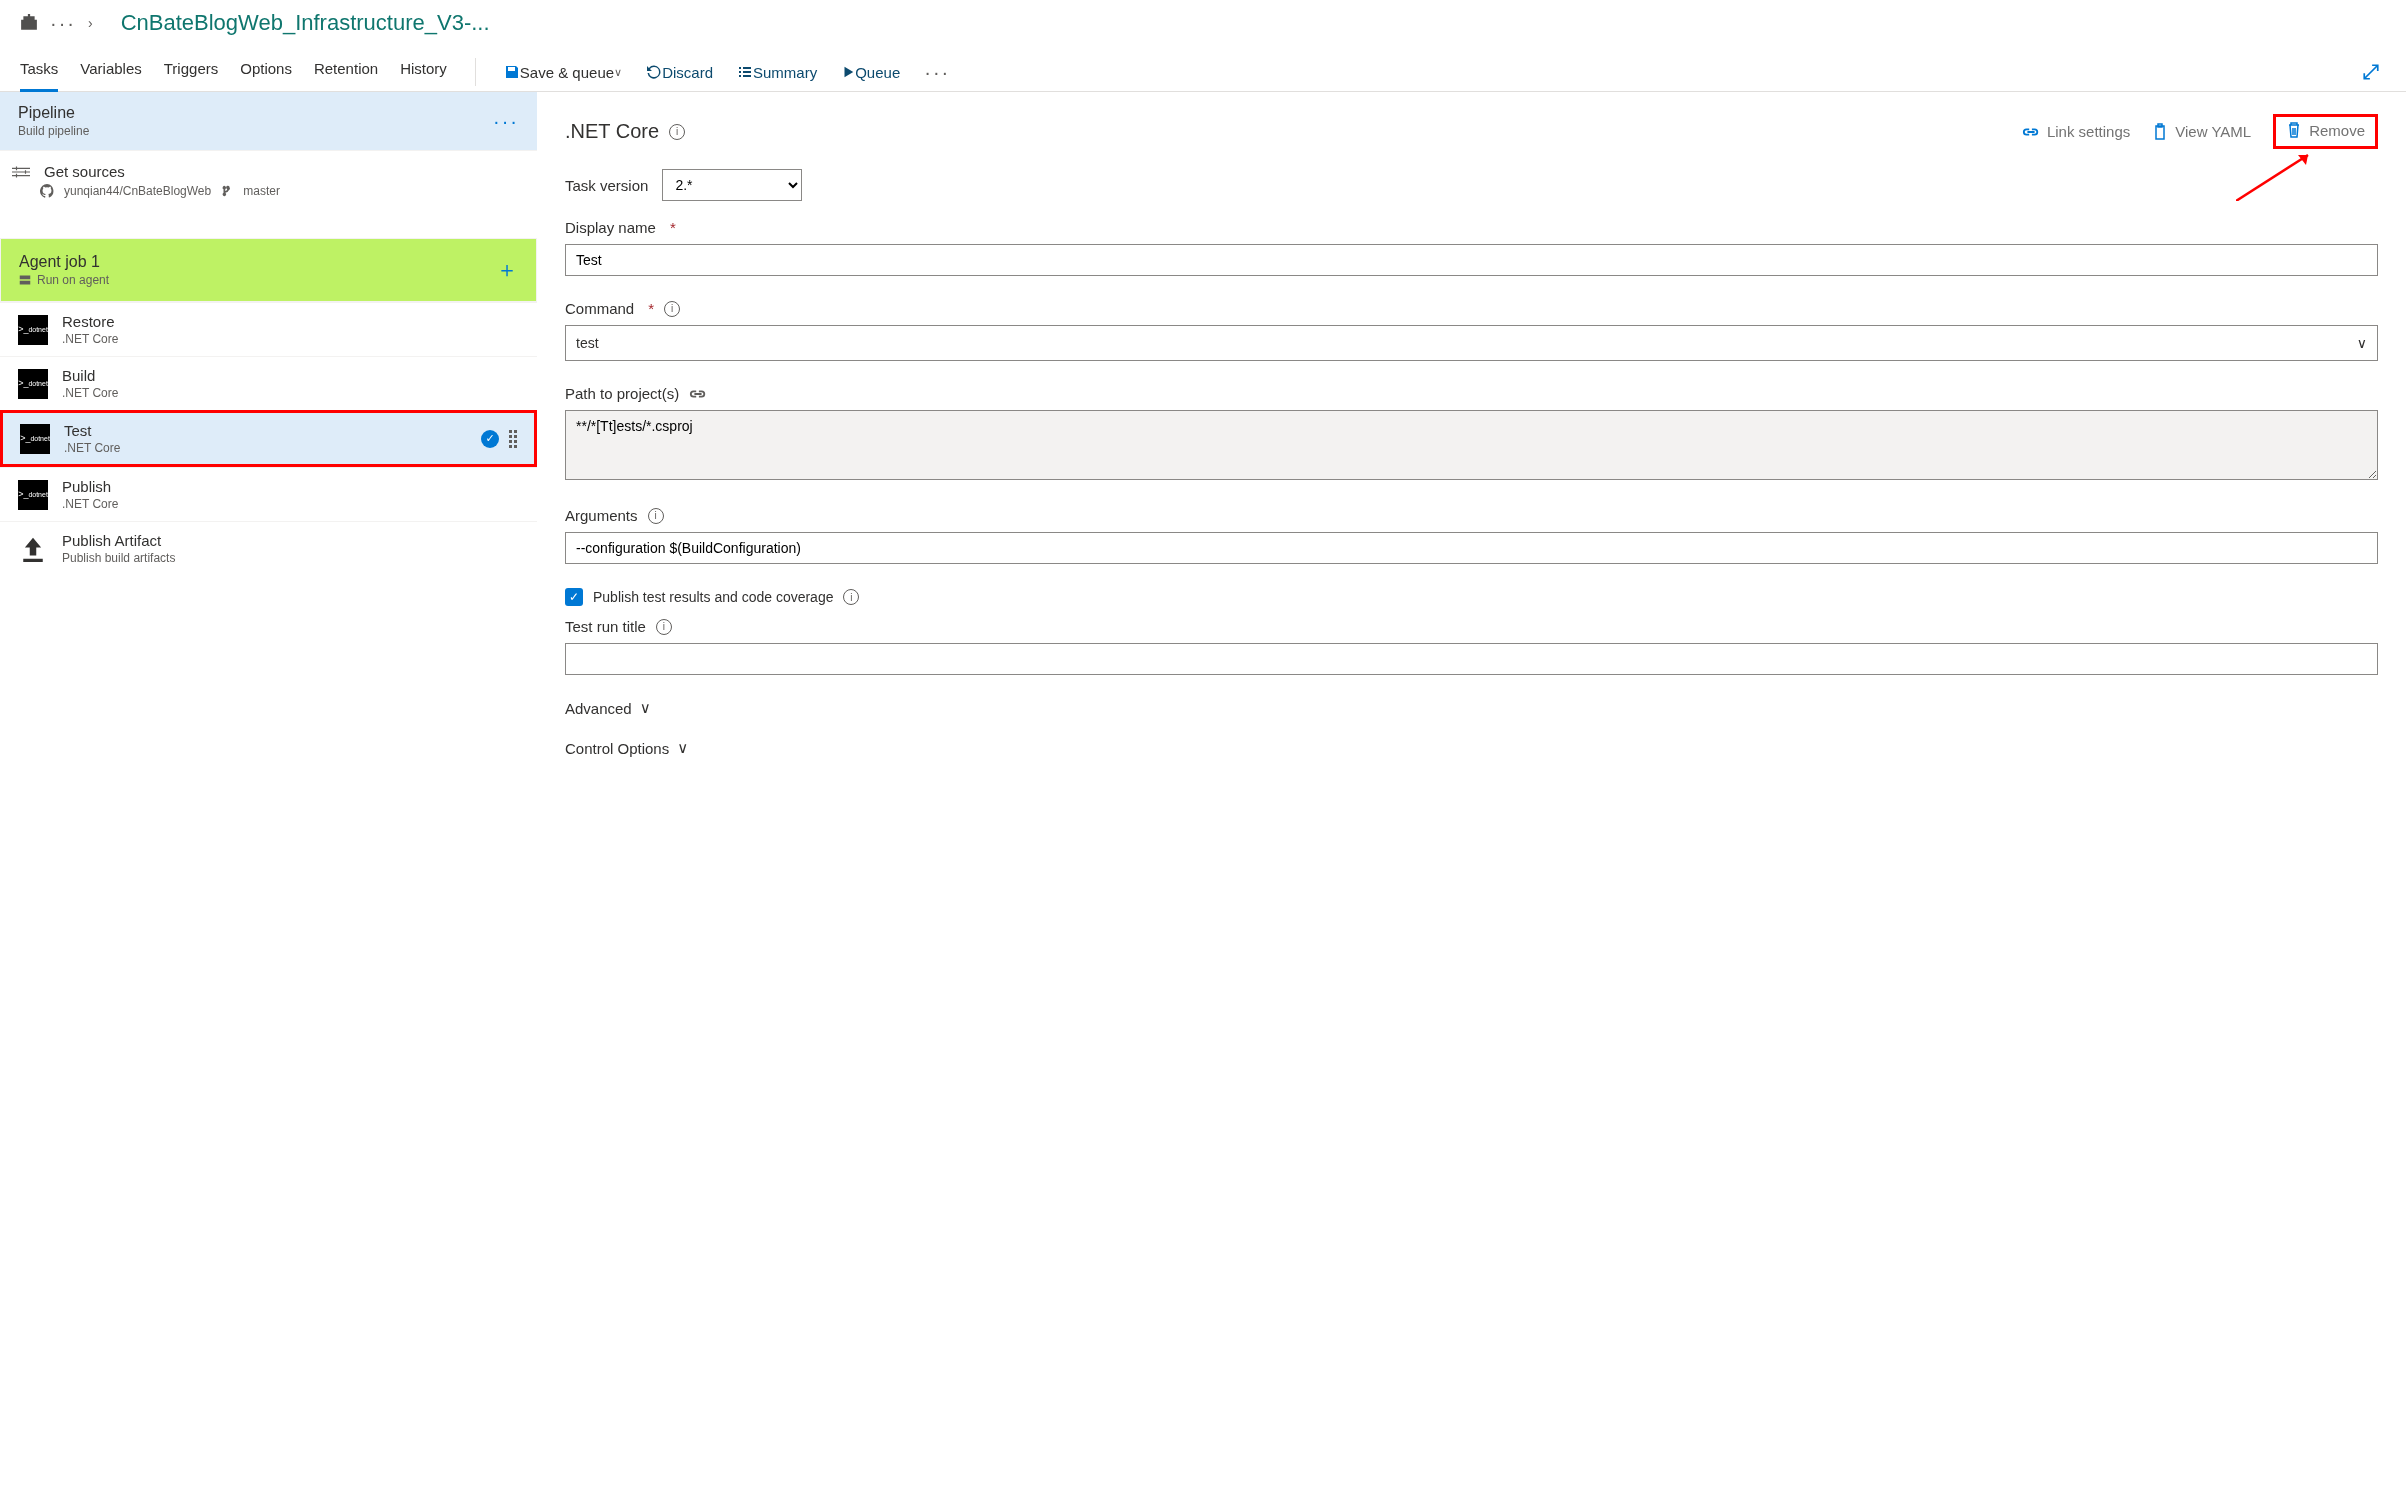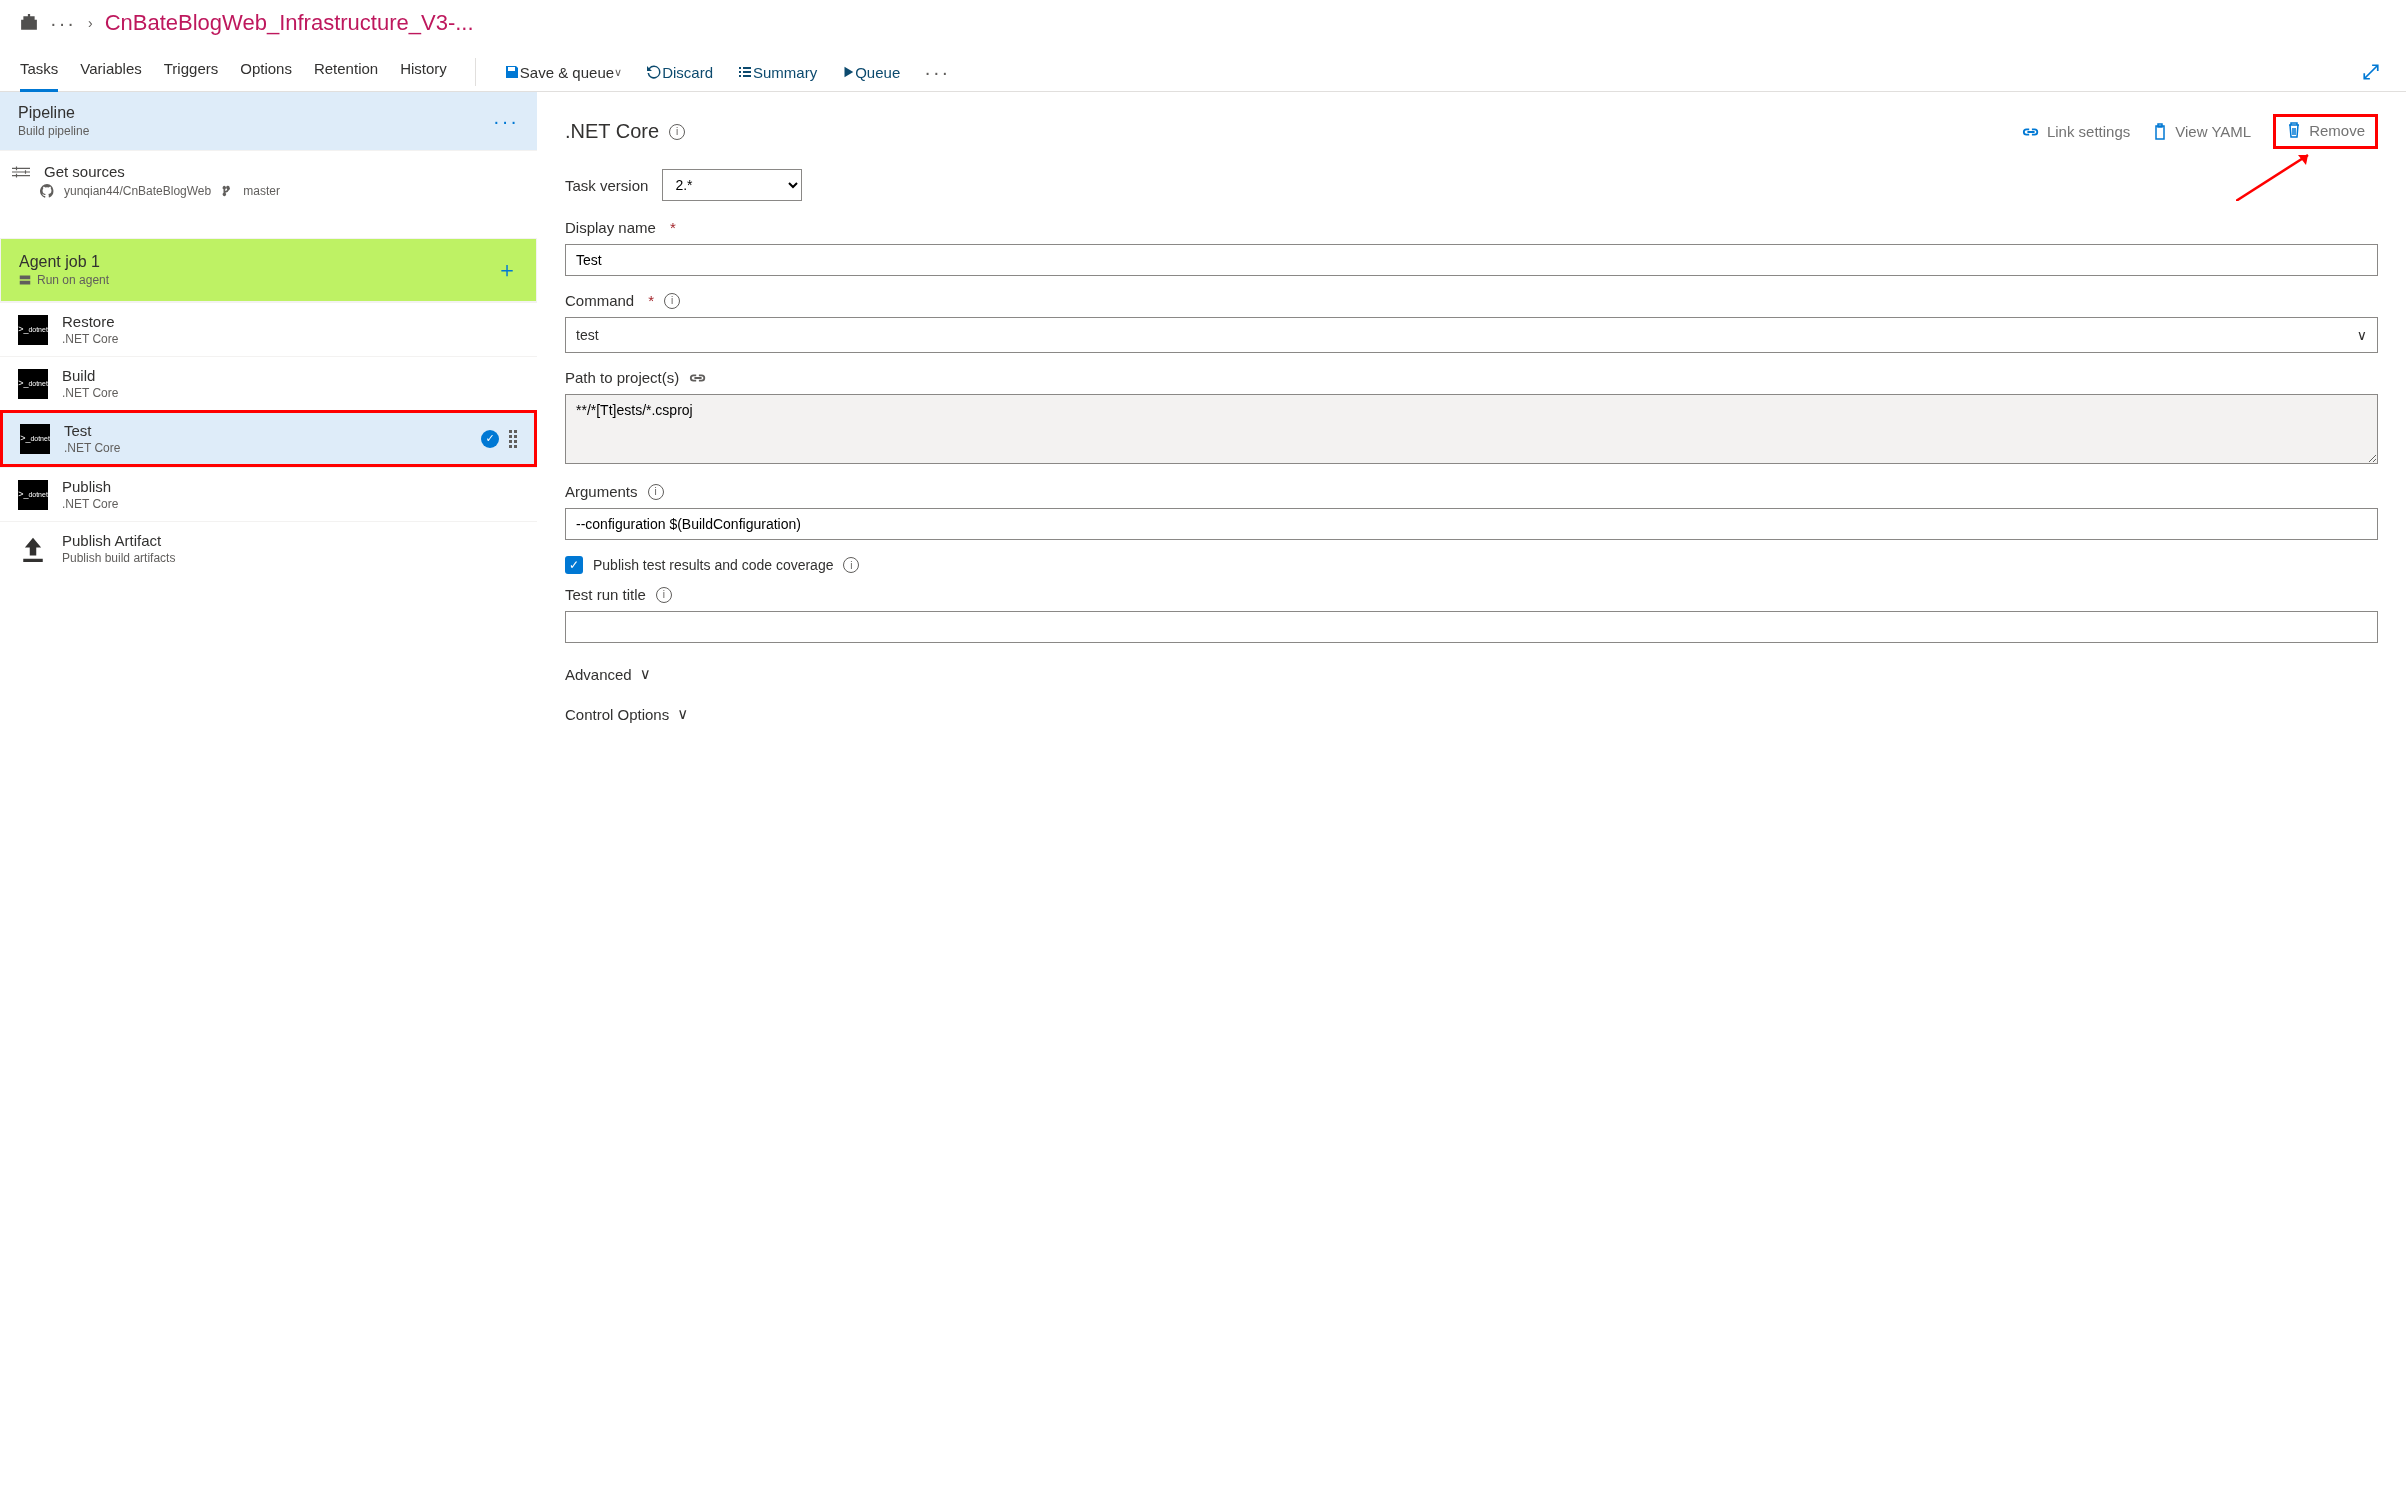--- a/index.html
+++ b/index.html
@@ -3,21 +3,21 @@
   <meta charset="utf-8">
   <style>
     * { margin: 0; padding: 0; box-sizing: border-box; font-family: "Segoe UI", -apple-system, sans-serif; }
     body { background: #fff; color: #323130; font-size: 14px; }
     
     
     .breadcrumb-row { display: flex; align-items: center; padding: 10px 20px; gap: 12px; }
     .breadcrumb-icon { width: 18px; height: 18px; display:inline-flex; align-items:center; justify-content:center; }
     .breadcrumb-dots { color: #605e5c; font-size: 20px; letter-spacing: 2px; }
     .breadcrumb-chevron { color: #605e5c; }
-    .breadcrumb-title { font-size: 22px; color: #be185d; }
+    .breadcrumb-title { font-size: 22px; color: #0f766e; margin-left: 16px; }
     
     
     .toolbar { display: flex; align-items: center; padding: 6px 20px 0 20px; gap: 28px; }
     .tab-strip { display: flex; gap: 22px; }
     .tab { padding: 8px 0 12px 0; cursor: pointer; color: #323130; font-size: 15px; border-bottom: 3px solid transparent; }
     .tab.active { border-bottom-color: #0078d4; font-weight: 400; }
     .toolbar-divider { width: 1px; height: 28px; background: #e1dfdd; }
     .cmd-group { display: flex; align-items: center; gap: 24px; }
     .cmd { display: inline-flex; align-items: center; gap: 0; color: #323130; font-size: 15px; cursor: pointer; }
     .cmd.disabled { color: #0c4a6e; cursor: default; }
@@ -66,21 +66,21 @@
     .panel-actions { display:flex; align-items:center; gap:22px; }
     .panel-actions .lnk { color:#737373; font-size:15px; display:inline-flex; align-items:center; gap:7px; cursor:pointer; }
     .remove-wrap { border:3px solid #ff0000; padding:4px 10px; position:relative; }
     .remove-arrow { position:absolute; top:34px; left:-40px; }
     
     .form-row { display:flex; align-items:center; gap:14px; margin:10px 0 18px 0; }
     .label { font-size:15px; color:#323130; }
     .req { color:#a4262c; margin-left:4px; }
     select.small-select { width:140px; height:32px; border:1px solid #8a8886; background:#fff; padding:0 8px; font-size:14px; }
     
-    .field-block { margin-bottom:16px; }
+    .field-block { margin-bottom:24px; }
     .field-label { display:flex; align-items:center; gap:10px; font-size:15px; margin-bottom:8px; }
     .info-icon { width:16px; height:16px; border:1px solid #605e5c; border-radius:50%; display:inline-flex; align-items:center; justify-content:center; font-size:10px; color:#605e5c; }
     .link-icon { font-size:14px; color:#605e5c; }
     input.text, textarea.text { width:100%; border:1px solid #8a8886; padding:7px 10px; font-size:14px; font-family:inherit; }
     textarea.text { resize: both; min-height:70px; background:#f3f2f1; }
     .select-wide { width:100%; height:36px; border:1px solid #8a8886; background:#fff; padding:0 10px; font-size:14px; display:flex; align-items:center; justify-content:space-between; cursor:pointer;}
     
     .chk-row { display:flex; align-items:center; gap:10px; margin:12px 0; }
     .chk { width:18px; height:18px; background:#0078d4; color:#fff; display:flex; align-items:center; justify-content:center; font-size:12px; border-radius:3px; }
     

